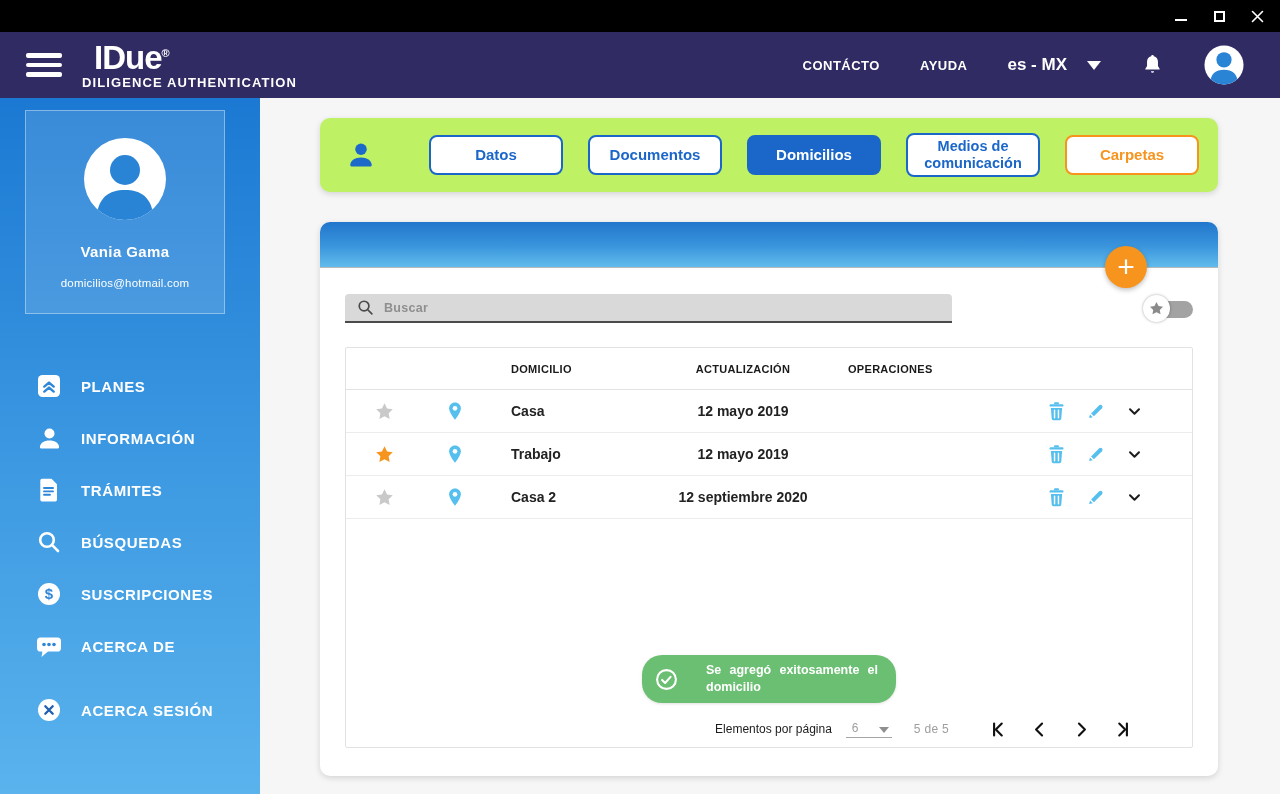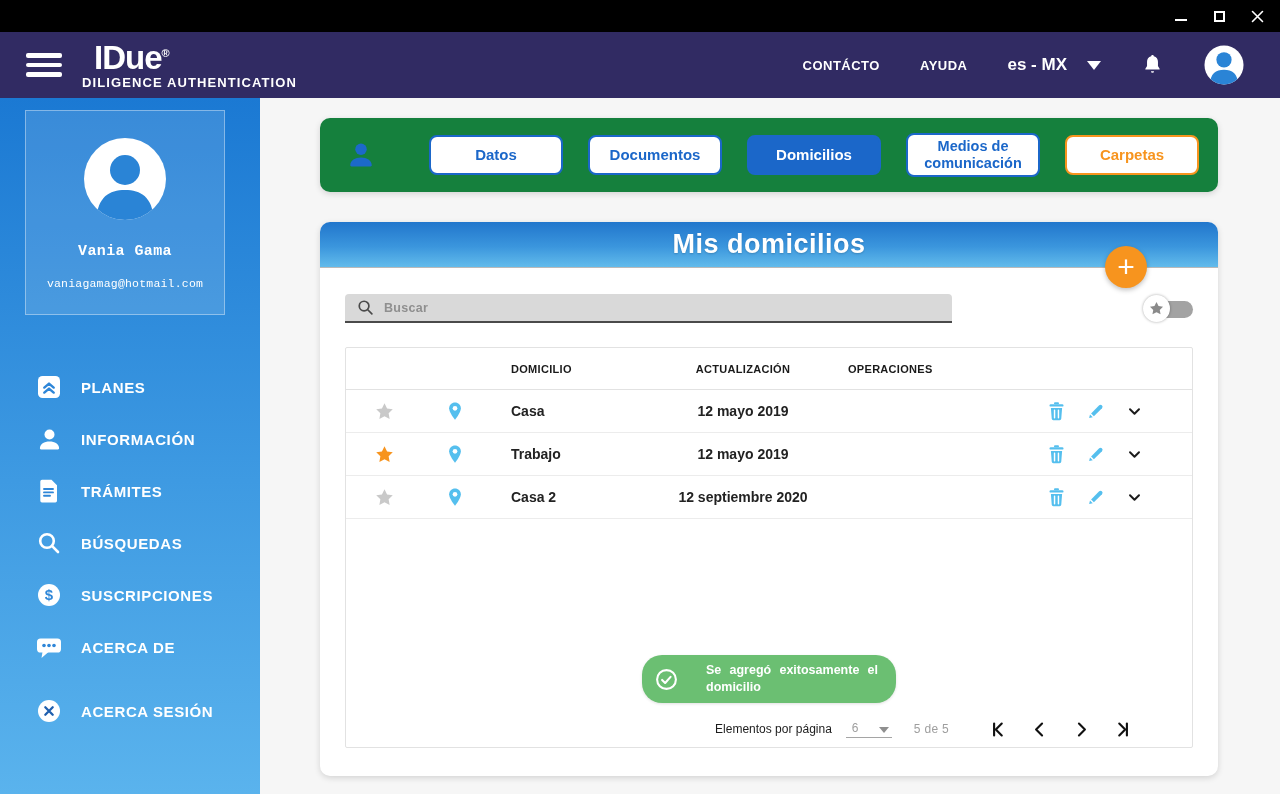--- a/index.html
+++ b/index.html
@@ -26,34 +26,34 @@
   .lang { display:flex; align-items:center; gap:20px; font-size:17px; font-weight:bold; cursor:pointer; }
   .tri-down-white { width:0; height:0; border-left:7px solid transparent; border-right:7px solid transparent; border-top:9px solid #fff; }
   .bell { cursor:pointer; display:flex; }
   .avatar-sm { width:40px; height:40px; cursor:pointer; }
 
   
   .shell { flex:1; display:flex; min-height:0; }
 
   
   .sidebar { width:260px; flex:0 0 260px; background:linear-gradient(180deg,#1b79d3 0%,#3e9ae2 55%,#5ab3ed 100%); color:#fff; display:flex; flex-direction:column; }
-  .profile-card { margin:12px 35px 0 25px; background:rgba(255,255,255,.13); border:1px solid rgba(255,255,255,.38); padding:26px 16px 24px; text-align:center;font-family:Liberation Mono, monospace; }
+  .profile-card { margin:12px 35px 0 25px; background:rgba(255,255,255,.13); border:1px solid rgba(255,255,255,.38); padding:26px 16px 24px; text-align:center; }
   .profile-avatar { width:84px; height:84px; margin:0 auto; }
   .profile-name { margin-top:22px; font-size:15px; font-weight:bold; letter-spacing:.4px; }
   .profile-email { margin-top:17px; font-size:11.5px; letter-spacing:.2px; }
   .side-menu { margin-top:46px; }
   .side-item { display:flex; align-items:center; gap:19px; padding:0 0 0 36px; height:52px; cursor:pointer; }
   .side-item .ic { width:26px; display:flex; justify-content:center; flex:0 0 26px; }
   .side-label { font-size:15px; font-weight:bold; letter-spacing:.6px; white-space:nowrap; }
   .side-item.logout { margin-top:12px; }
 
   
   .main { flex:1; padding:20px 62px 0 60px; min-width:0; }
 
-  .tabcard { background:#15803d; border-radius:10px; box-shadow:0 2px 6px rgba(0,0,0,.14); height:74px; display:flex; align-items:center; padding:0 26px; }
+  .tabcard { background:#bef264; border-radius:10px; box-shadow:0 2px 6px rgba(0,0,0,.14); height:74px; display:flex; align-items:center; padding:0 26px; }
   .tab-person { display:flex; margin-right:53px; }
   .tabs { display:flex; gap:25px; align-items:center; }
   .tabbtn { width:134px; min-height:40px; border:2px solid #1b67c9; border-radius:8px; background:#fff; color:#1b67c9; font-family:inherit; font-size:15px; font-weight:bold; cursor:pointer; display:flex; align-items:center; justify-content:center; text-align:center; line-height:1.15; padding:3px 4px; }
   .tabbtn.active { background:#1b67c9; color:#fff; }
   .tabbtn.orange { border-color:#f7941e; color:#f7941e; }
   .tabbtn.two-line { font-size:14.5px; min-height:44px; }
 
   
   .panel { margin-top:30px; background:#fff; border-radius:10px; box-shadow:0 2px 6px rgba(0,0,0,.14); position:relative; }
   .panel-header { height:46px; border-radius:10px 10px 0 0; background:linear-gradient(180deg,#2176cc 0%,#3b96dd 55%,#62bbeb 100%); border-bottom:1px solid #b9b9b9; display:flex; align-items:center; justify-content:center; position:relative; }
@@ -163,21 +163,21 @@
                 <circle cx="42" cy="42" r="41"></circle>
               </clipPath>
             <circle cx="42" cy="42" r="41" fill="#fff"></circle>
             <g clip-path="url(#avc2)">
               <circle cx="42" cy="33" r="15" fill="#2a84d6"></circle>
               <path d="M13 88 C13 61 25 53 42 53 C59 53 71 61 71 88 Z" fill="#2a84d6"></path>
             </g>
           </svg>
         </div>
         <div class="profile-name">Vania Gama</div>
-        <div class="profile-email">vaniagamag@hotmail.com</div>
+        <div class="profile-email">domicilios@hotmail.com</div>
       </div>
 
       <nav class="side-menu">
         <div class="side-item">
           <span class="ic">
             <svg width="24" height="24" viewBox="0 0 24 24">
                 <rect x="1" y="1" width="22" height="22" rx="4.5" fill="#fff"></rect>
                 <path d="M7.3 12.6 12 8.6l4.7 4" stroke="#2e86d8" stroke-width="2.4" fill="none" stroke-linecap="round" stroke-linejoin="round"></path>
                 <path d="M7.3 17.6 12 13.6l4.7 4" stroke="#2e86d8" stroke-width="2.4" fill="none" stroke-linecap="round" stroke-linejoin="round"></path>
               </svg>
@@ -257,21 +257,20 @@
           <button class="tabbtn">Datos</button>
           <button class="tabbtn">Documentos</button>
           <button class="tabbtn active">Domicilios</button>
           <button class="tabbtn two-line">Medios de comunicación</button>
           <button class="tabbtn orange">Carpetas</button>
         </div>
       </div>
 
       <section class="panel">
         <div class="panel-header">
-          <h1 class="panel-title">Mis domicilios</h1>
           <button class="fab">+</button>
         </div>
 
         <div class="panel-body">
           <div class="search-row">
             <div class="search-box">
               <svg width="17" height="17" viewBox="0 0 24 24" fill="none" stroke="#4a4a4a" stroke-width="2.4" stroke-linecap="round">
                   <circle cx="10" cy="10" r="6.8"></circle>
                   <path d="M15.2 15.2 21 21"></path>
                 </svg>

